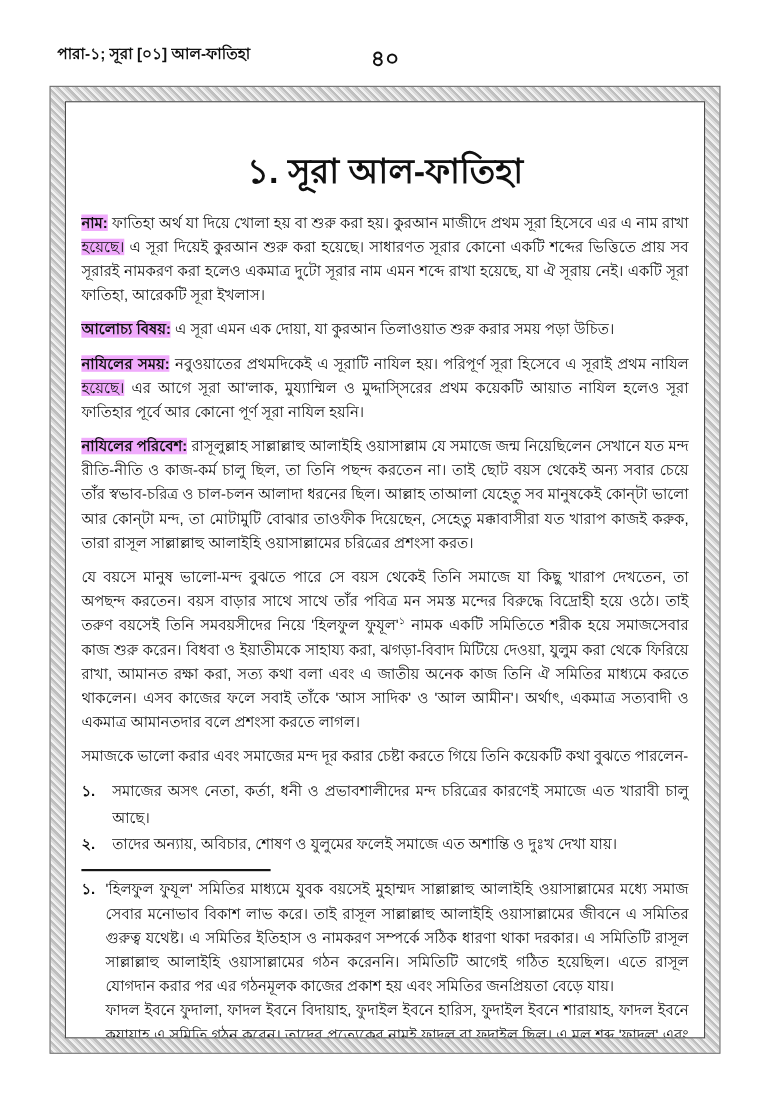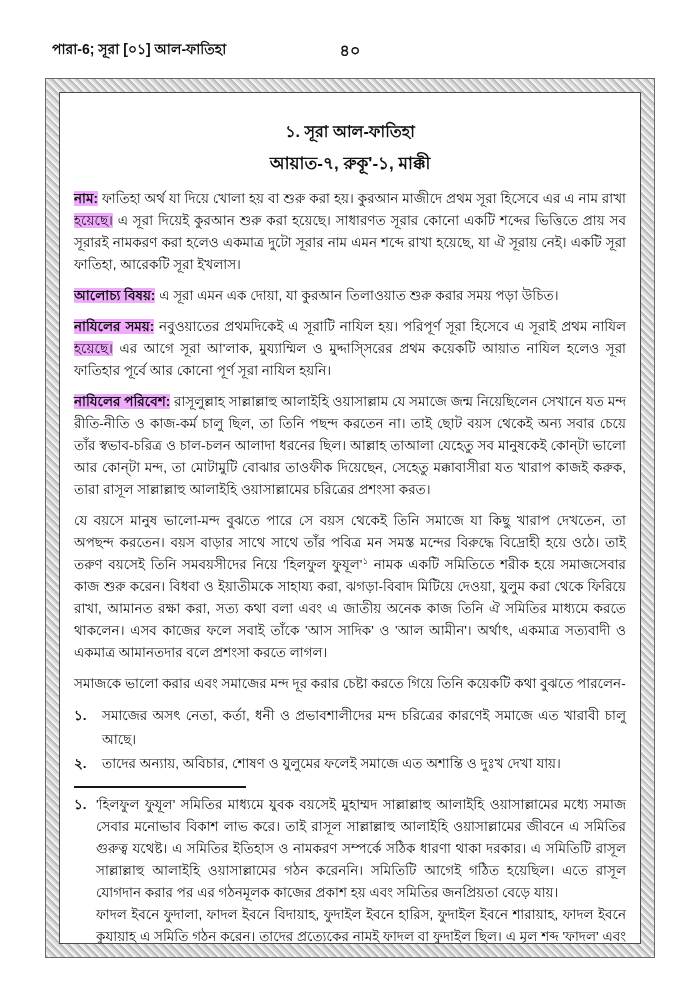--- a/index.html
+++ b/index.html
@@ -10,41 +10,41 @@
     color:#101010;
     position:relative;
     overflow:hidden;
   }
   
   .runhead{
     position:absolute;top:38px;left:52px;right:52px;height:22px;
     font-size:14px;font-weight:bold;
   }
   .runhead .left{position:absolute;left:0;top:0;}
-  .runhead .center{position:absolute;left:0;right:0;top:0;text-align:center;font-size:16px;}
+  .runhead .center{position:absolute;left:0;right:0;top:0;text-align:center;font-size:20px;}
   .runhead .right{position:absolute;right:0;top:0;}
   
   .frame{
     position:absolute;left:45px;top:78px;width:610px;height:880px;
     box-sizing:border-box;
     padding:13px;
     border:1px solid #6a6a6a;
     background:
       repeating-linear-gradient(45deg,#bfbfbf 0 2px,#f0f0f0 2px 4px,#d9d9d9 4px 6px);
   }
   .inner{
     background:#ffffff;
     border:1px solid #4a4a4a;
     height:100%;
     box-sizing:border-box;
     padding:12px 14px 0 14px;
     overflow:hidden;
   }
   .title{
-    text-align:center;font-size:16px;font-weight:bold;margin:14px 0 4px 0;
+    text-align:center;font-size:31px;font-weight:bold;margin:26px 0 4px 0;
   }
   .subtitle{
     text-align:center;font-size:17px;font-weight:bold;margin:0 0 10px 0;
   }
   p.body-para{
     font-size:13.5px;line-height:22px;text-align:justify;margin:9px 0;
   }
   .b{font-weight:bold;}
   .hl{background:#f0abfc;}
   sup{font-size:9px;line-height:0;}
@@ -56,29 +56,28 @@
   .footnote p{
     font-size:13.5px;line-height:22px;text-align:justify;margin:0;
     padding-left:22px;position:relative;
   }
   .footnote .fn-marker{position:absolute;left:0;top:0;font-weight:bold;}
 </style>
 </head>
 <body>
 
 <div class="runhead">
-  <span class="left">পারা-6; সূরা [০১] আল-ফাতিহা</span>
+  <span class="left">পারা-১; সূরা [০১] আল-ফাতিহা</span>
   <span class="center">৪০</span>
 </div>
 
 <div class="frame">
   <div class="inner">
 
     <div class="title">১. সূরা আল-ফাতিহা</div>
-    <div class="subtitle">আয়াত-৭, রুকূ'-১, মাক্কী</div>
 
     <p class="body-para"><span class="hl b">নাম:</span><span> ফাতিহা অর্থ যা দিয়ে খোলা হয় বা শুরু করা হয়। কুরআন মাজীদে প্রথম সূরা হিসেবে এর এ নাম রাখা </span><span class="hl">হয়েছে।</span><span> এ সূরা দিয়েই কুরআন শুরু করা হয়েছে। সাধারণত সূরার কোনো একটি শব্দের ভিত্তিতে প্রায় সব সূরারই নামকরণ করা হলেও একমাত্র দুটো সূরার নাম এমন শব্দে রাখা হয়েছে, যা ঐ সূরায় নেই। একটি সূরা ফাতিহা, আরেকটি সূরা ইখলাস।</span></p>
     <p class="body-para"><span class="hl b">আলোচ্য বিষয়:</span><span> এ সূরা এমন এক দোয়া, যা কুরআন তিলাওয়াত শুরু করার সময় পড়া উচিত।</span></p>
     <p class="body-para"><span class="hl b">নাযিলের সময়:</span><span> নবুওয়াতের প্রথমদিকেই এ সূরাটি নাযিল হয়। পরিপূর্ণ সূরা হিসেবে এ সূরাই প্রথম নাযিল </span><span class="hl">হয়েছে।</span><span> এর আগে সূরা আ'লাক, মুয্যাম্মিল ও মুদ্দাস্সিরের প্রথম কয়েকটি আয়াত নাযিল হলেও সূরা ফাতিহার পূর্বে আর কোনো পূর্ণ সূরা নাযিল হয়নি।</span></p>
     <p class="body-para"><span class="hl b">নাযিলের পরিবেশ:</span><span> রাসূলুল্লাহ সাল্লাল্লাহু আলাইহি ওয়াসাল্লাম যে সমাজে জন্ম নিয়েছিলেন সেখানে যত মন্দ রীতি-নীতি ও কাজ-কর্ম চালু ছিল, তা তিনি পছন্দ করতেন না। তাই ছোট বয়স থেকেই অন্য সবার চেয়ে তাঁর স্বভাব-চরিত্র ও চাল-চলন আলাদা ধরনের ছিল। আল্লাহ তাআলা যেহেতু সব মানুষকেই কোন্‌টা ভালো আর কোন্‌টা মন্দ, তা মোটামুটি বোঝার তাওফীক দিয়েছেন, সেহেতু মক্কাবাসীরা যত খারাপ কাজই করুক, তারা রাসূল সাল্লাল্লাহু আলাইহি ওয়াসাল্লামের চরিত্রের প্রশংসা করত।</span></p>
     <p class="body-para"><span>যে বয়সে মানুষ ভালো-মন্দ বুঝতে পারে সে বয়স থেকেই তিনি সমাজে যা কিছু খারাপ দেখতেন, তা অপছন্দ করতেন। বয়স বাড়ার সাথে সাথে তাঁর পবিত্র মন সমস্ত মন্দের বিরুদ্ধে বিদ্রোহী হয়ে ওঠে। তাই তরুণ বয়সেই তিনি সমবয়সীদের নিয়ে 'হিলফুল ফুযূল'</span><sup>১</sup><span> নামক একটি সমিতিতে শরীক হয়ে সমাজসেবার কাজ শুরু করেন। বিধবা ও ইয়াতীমকে সাহায্য করা, ঝগড়া-বিবাদ মিটিয়ে দেওয়া, যুলুম করা থেকে ফিরিয়ে রাখা, আমানত রক্ষা করা, সত্য কথা বলা এবং এ জাতীয় অনেক কাজ তিনি ঐ সমিতির মাধ্যমে করতে থাকলেন। এসব কাজের ফলে সবাই তাঁকে 'আস সাদিক' ও 'আল আমীন'। অর্থাৎ, একমাত্র সত্যবাদী ও একমাত্র আমানতদার বলে প্রশংসা করতে লাগল।</span></p>
     <p class="body-para"><span>সমাজকে ভালো করার এবং সমাজের মন্দ দূর করার চেষ্টা করতে গিয়ে তিনি কয়েকটি কথা বুঝতে পারলেন-</span></p>
 
     <div class="num-list">
       <div class="num-row">

